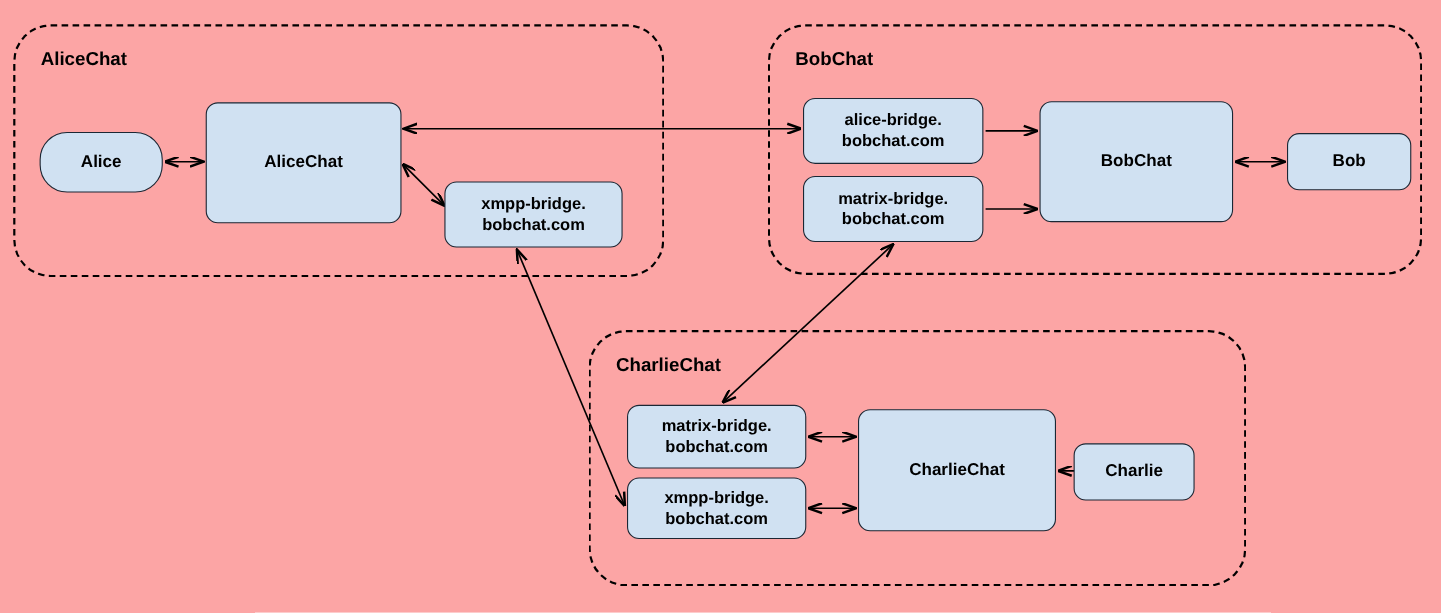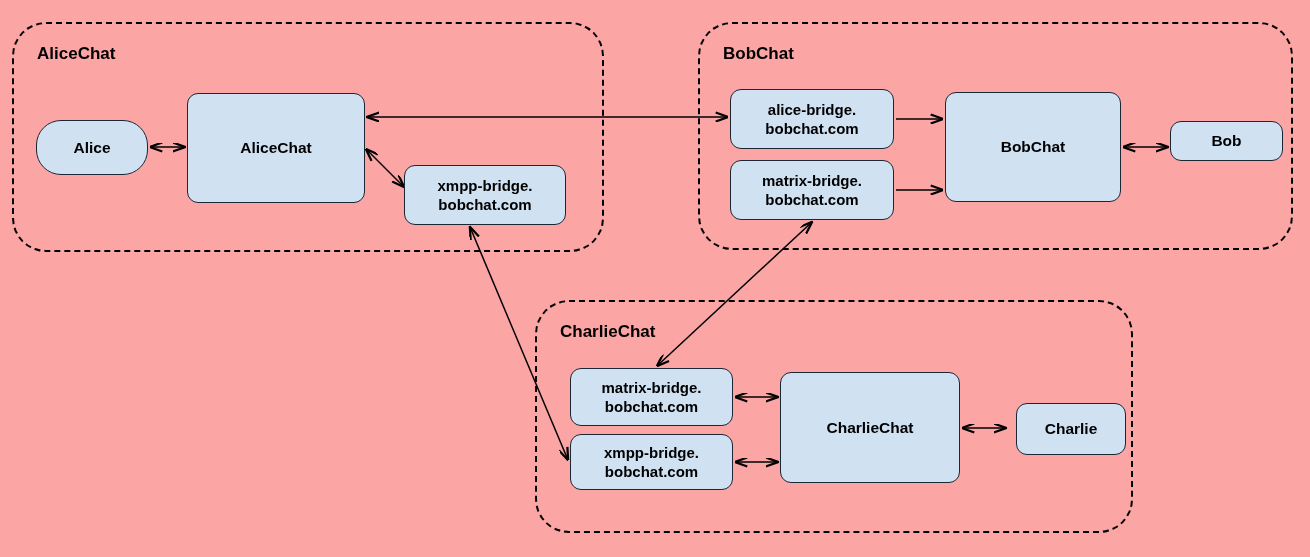--- a/index.html
+++ b/index.html
@@ -115,31 +115,31 @@
         <span class="lbl">alice-bridge.
 bobchat.com</span>
       </div>
       <div class="node small" style="left: 730px; top: 160px; width: 164px; height: 60px;">
         <span class="lbl">matrix-bridge.
 bobchat.com</span>
       </div>
       <div class="node" style="left: 945px; top: 92px; width: 176px; height: 110px;">
         <span class="lbl">BobChat</span>
       </div>
-      <div class="node" style="left: 1170px; top: 121px; width: 113px; height: 40px;">
+      <div class="node" style="left: 1170px; top: 121px; width: 113px; height: 52px;">
         <span class="lbl">Bob</span>
       </div>
       <div class="node small" style="left: 570px; top: 368px; width: 163px; height: 58px;">
         <span class="lbl">matrix-bridge.
 bobchat.com</span>
       </div>
       <div class="node small" style="left: 570px; top: 434px; width: 163px; height: 56px;">
         <span class="lbl">xmpp-bridge.
 bobchat.com</span>
       </div>
       <div class="node" style="left: 780px; top: 372px; width: 180px; height: 111px;">
         <span class="lbl">CharlieChat</span>
       </div>
-      <div class="node" style="left: 1016px; top: 403px; width: 110px; height: 52px;">
+      <div class="node" style="left: 976px; top: 403px; width: 110px; height: 52px;">
         <span class="lbl">Charlie</span>
       </div>
     </div>
 </div>
 
 </body></html>

